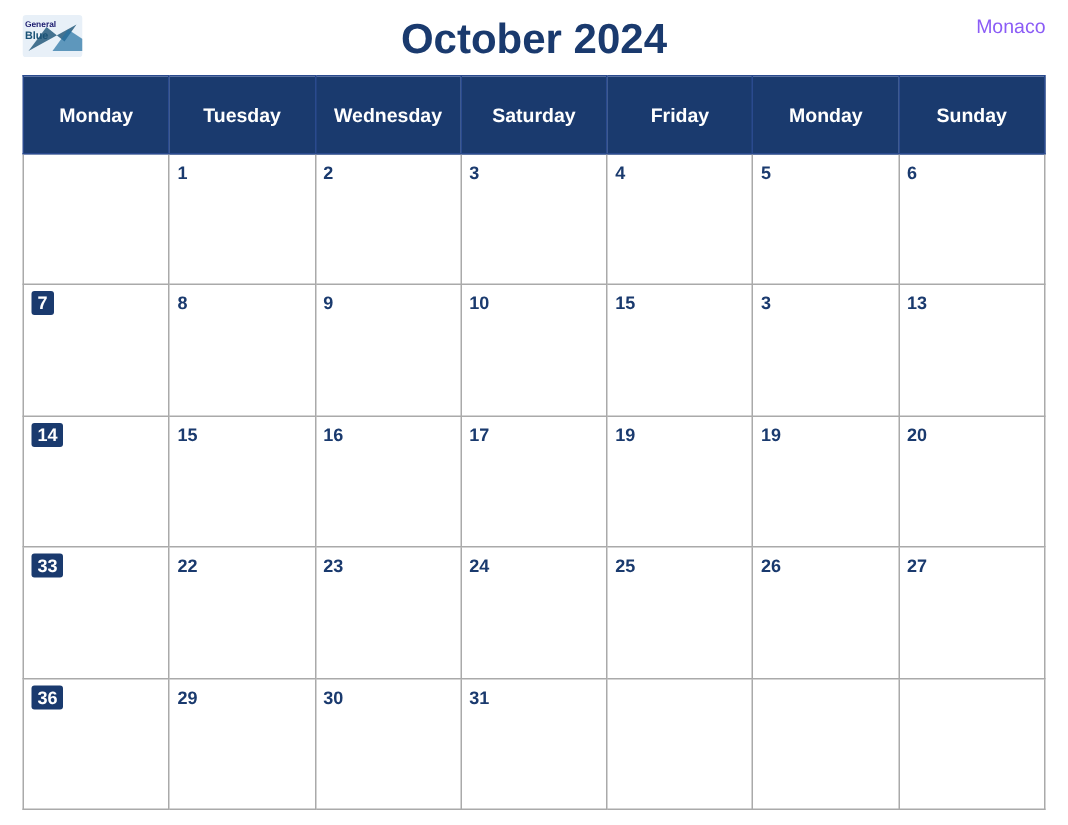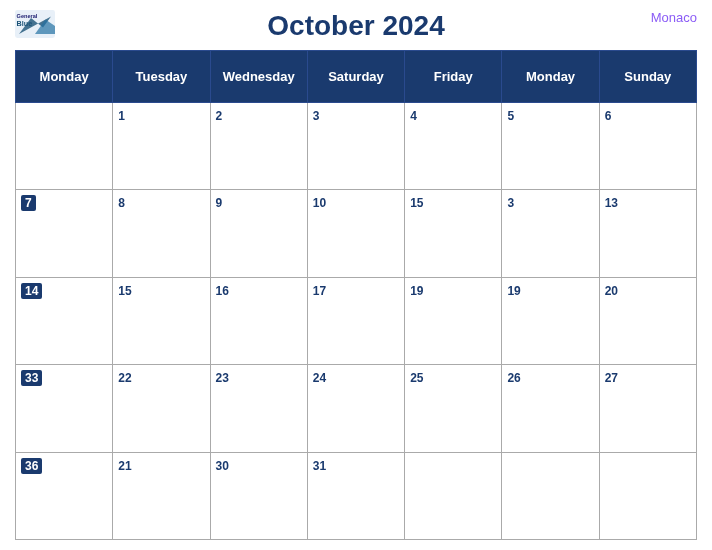--- a/index.html
+++ b/index.html
@@ -161,21 +161,21 @@
           <td><span class="day-num blue-bg">33</span></td>
           <td><span class="day-num">22</span></td>
           <td><span class="day-num">23</span></td>
           <td><span class="day-num">24</span></td>
           <td><span class="day-num">25</span></td>
           <td><span class="day-num">26</span></td>
           <td><span class="day-num">27</span></td>
         </tr>
         <tr class="last-row">
           <td><span class="day-num blue-bg">36</span></td>
-          <td><span class="day-num">21</span></td>
+          <td><span class="day-num">29</span></td>
           <td><span class="day-num">30</span></td>
           <td><span class="day-num">31</span></td>
           <td class="empty-cell"></td>
           <td class="empty-cell"></td>
           <td class="empty-cell"></td>
         </tr>
       </tbody>
   </table>
 </div>
 

